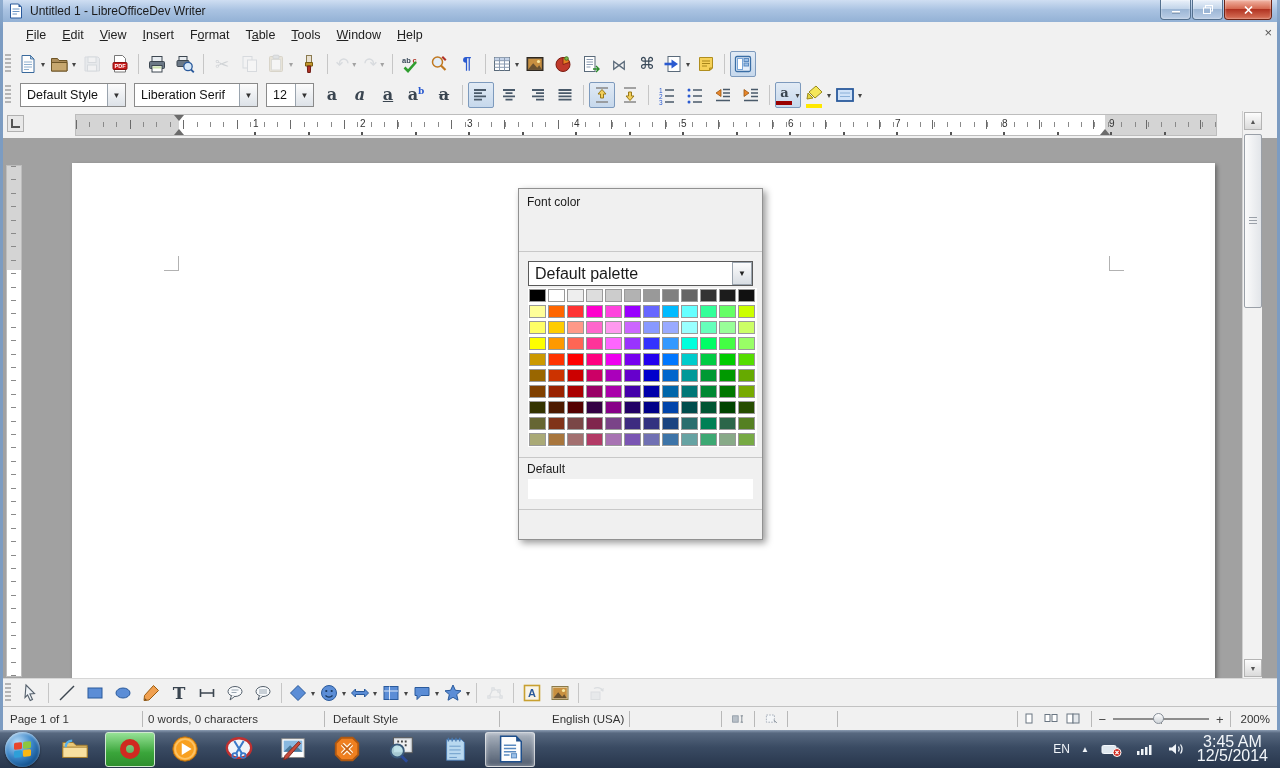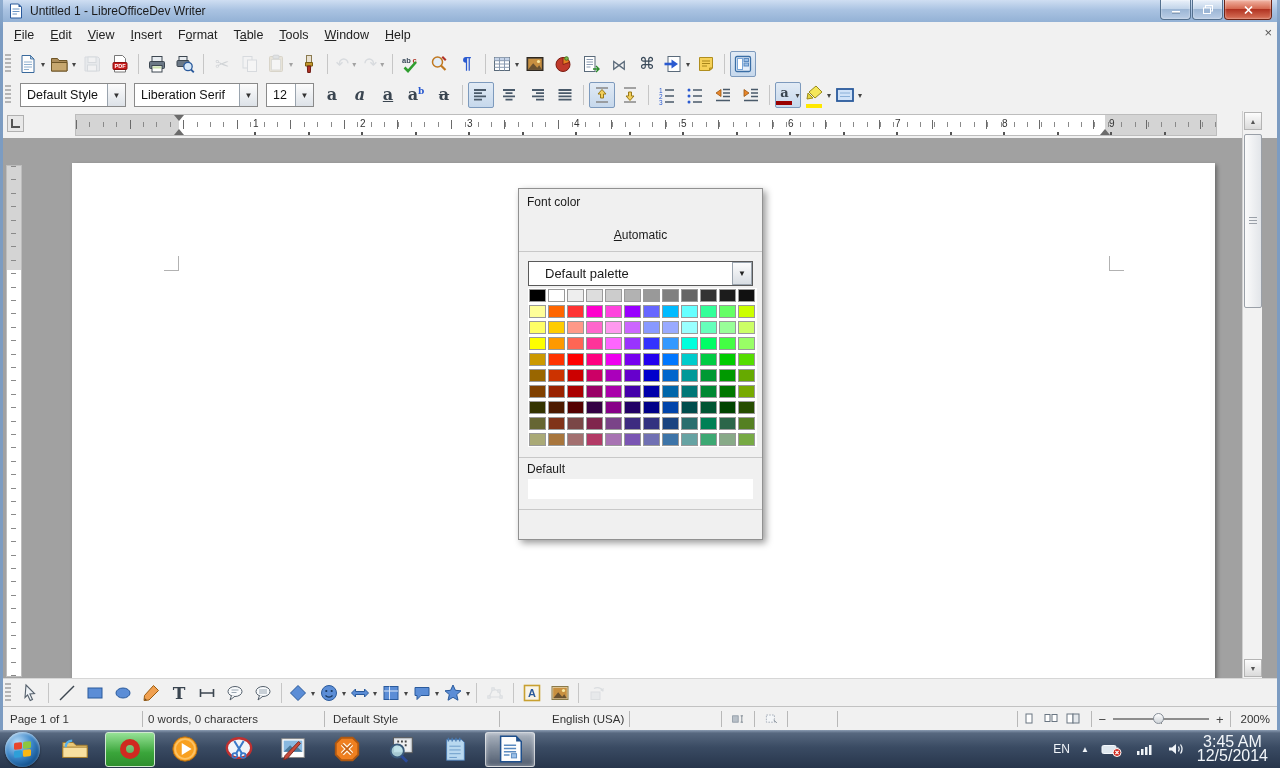--- a/index.html
+++ b/index.html
@@ -10,21 +10,21 @@
   .titlebar{top:0;height:22px;background:linear-gradient(#cfdef2,#aac3e2 45%,#93b1d5);
     border-bottom:1px solid #7d99ba;display:flex;align-items:center;font-size:12px;color:#1a1a1a}
   .titlebar .appico{width:16px;height:16px;margin:0 6px 0 8px;display:flex}
   .wbtns{position:absolute;right:8px;top:0;display:flex}
   .wbtn{height:19px;display:flex;align-items:center;justify-content:center;
     border:1px solid #54708e;border-top:none;border-radius:0 0 4px 4px;margin-left:1px;
     background:linear-gradient(#eaf1fa,#c3d5ea 45%,#9cb6d5 50%,#bACDe5);box-shadow:inset 0 0 2px rgba(255,255,255,.8)}
   .wbtn.min,.wbtn.res{width:29px}
   .wbtn.cls{width:46px;background:linear-gradient(#f2b5a4,#d66a52 45%,#b13422 50%,#d9735a);border-color:#6e2415}
   
-  .menubar{top:22px;height:26px;background:#f1f1f1;display:flex;align-items:center;padding-left:6px}
+  .menubar{top:22px;height:26px;background:#f1f1f1;display:flex;align-items:center;padding-left:18px}
   .menu-item{padding:3px 8px;font-size:12.5px;color:#222;border-radius:2px}
   .mclose{position:absolute;right:8px;top:26px;font-size:13px;color:#555;line-height:1}
   
   .tb{background:#f1f1f1;display:flex;align-items:center;padding:0 4px}
   .tb1{top:48px;height:32px}
   .tb2{top:80px;height:30px;border-bottom:1px solid #d6d6d6}
   .grip{width:6px;height:20px;margin:0 5px 0 1px;
     background:repeating-linear-gradient(180deg,#b5b5b5 0 2px,transparent 2px 4px)}
   .tsep{width:1px;height:20px;background:#c6c6c6;margin:0 4px;flex:none}
   .tbtn{display:inline-flex;align-items:center;justify-content:center;height:24px;min-width:24px;
@@ -82,21 +82,21 @@
   
   .popup{position:absolute;left:518px;top:188px;width:243px;height:350px;background:#f0f0f0;
     border:1px solid #919191;box-shadow:3px 3px 7px rgba(0,0,0,.4);font-size:12px;color:#1a1a1a;z-index:50}
   .p-title{position:absolute;left:8px;top:6px}
   .p-flat{position:absolute;left:1px;right:1px;text-align:center}
   .p-auto{top:37px;height:18px;line-height:18px}
   .p-picker{top:331px;height:18px;line-height:18px}
   .p-sep{position:absolute;left:0;right:0;height:1px;background:#c8c8c8}
   .p-combo{position:absolute;left:9px;top:72px;width:223px;height:23px;background:#fff;
     border:1px solid #5a5a5a;display:flex;align-items:center}
-  .p-combo .cv{padding:0 16px;font-size:13px}
+  .p-combo .cv{padding:0 6px;font-size:16px}
   .p-combo .cbtn{width:18px;height:21px;margin-left:auto;border:1px solid #9aa4ae;
     background:linear-gradient(#fcfcfc,#d8dde3);display:flex;align-items:center;justify-content:center;font-size:8px;color:#222}
   .p-grid{position:absolute;left:9px;top:99px;width:228px;background:#fff;padding:1px 0 1px 1px;
     display:grid;grid-template-columns:repeat(12,17px);gap:3px 2px}
   .swatch{width:17px;height:13px;border:1px solid #9a9a9a;box-sizing:border-box}
   .p-recent-label{position:absolute;left:8px;top:273px}
   .p-recent{position:absolute;left:9px;top:290px;width:225px;height:20px;background:#fff}
   
   .drawbar{top:678px;height:28px;background:#f1f1f1;border-top:1px solid #d6d6d6;display:flex;align-items:center;padding:0 4px}
   
@@ -508,21 +508,20 @@
 <div class="vsb">
   <span class="sbbtn" style="top:1px">▲</span>
   <span class="sbthumb">
       <span class="sbgrip"></span>
     </span>
   <span class="sbbtn" style="bottom:1px">▼</span>
 </div>
 
 <div class="popup">
   <div class="p-title">Font color</div>
-  <div class="p-flat p-auto"><u>A</u>utomatic</div>
   <div class="p-sep" style="top:62px"></div>
   <div class="p-combo">
     <span class="cv">Default palette</span>
     <span class="cbtn">▼</span>
   </div>
   <div class="p-grid" id="swatchgrid">
       <span class="swatch" style="background: rgb(0, 0, 0);"></span>
       <span class="swatch" style="background: rgb(255, 255, 255);"></span>
       <span class="swatch" style="background: rgb(238, 238, 238);"></span>
       <span class="swatch" style="background: rgb(221, 221, 221);"></span>

